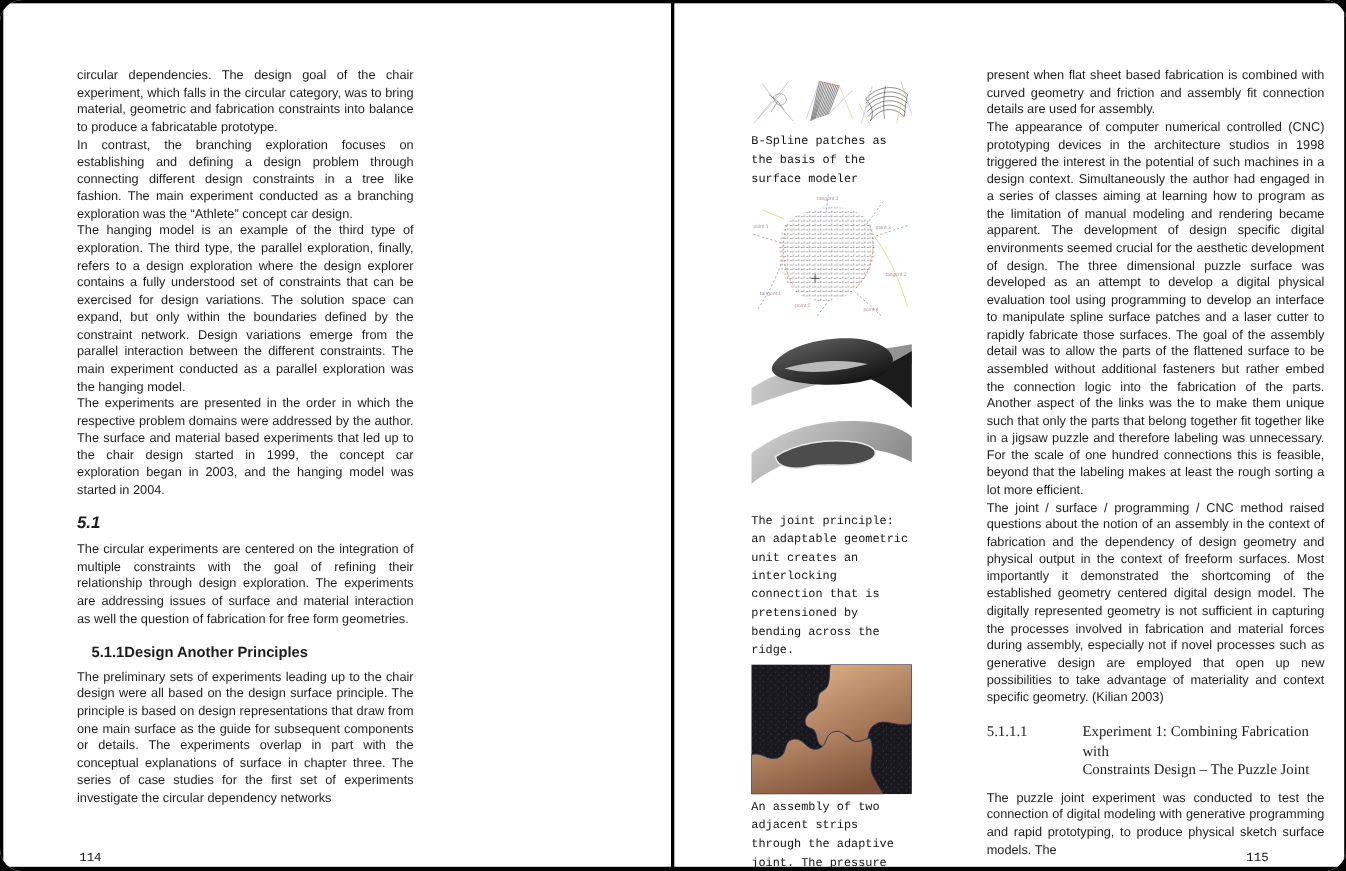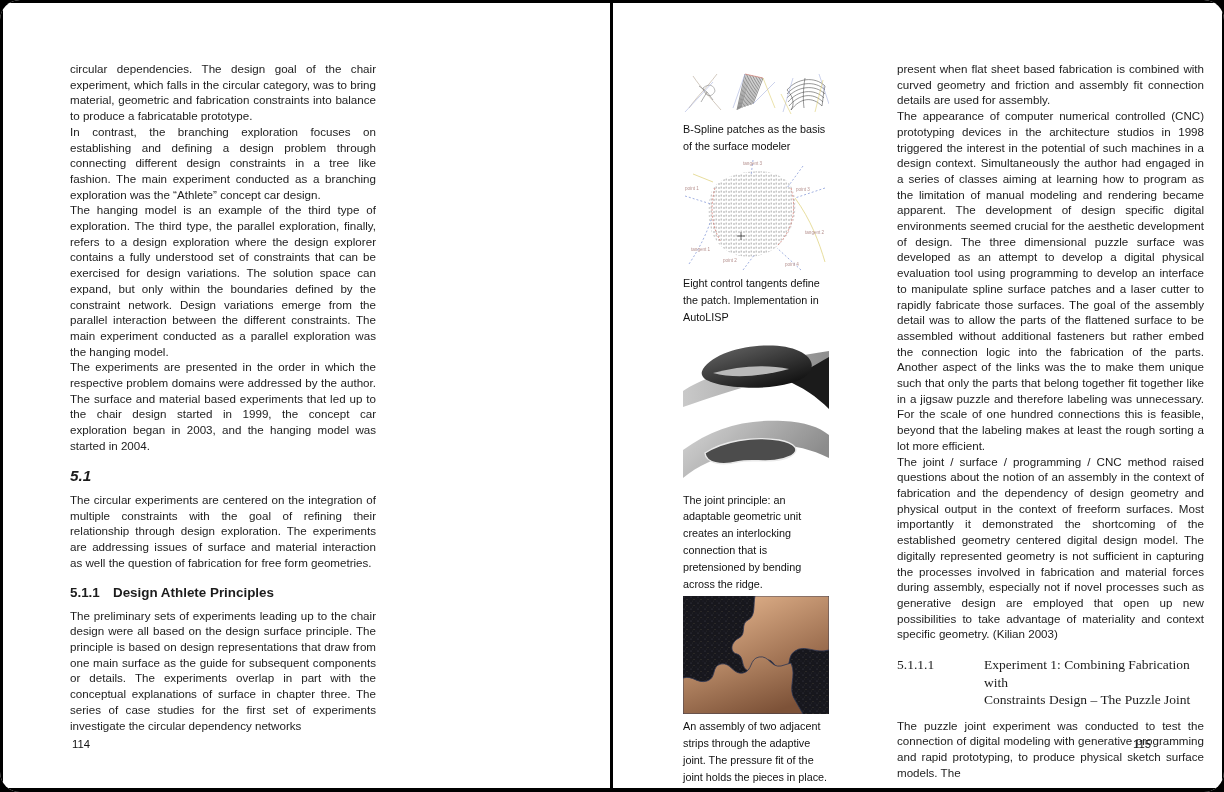--- a/index.html
+++ b/index.html
@@ -13,39 +13,39 @@
   .divider{position:absolute;left:610px;top:0;width:3px;height:792px;background:#000;}
 
   p.body{font-size:11.6px;line-height:15.7px;text-align:justify;margin:0;}
   .ltext{position:absolute;left:70px;top:61px;width:306px;}
   .rtext{position:absolute;left:853px;top:61px;width:307px;margin-left:44px;}
 
   .h51{display:flex;margin:12px 0 7px 0;font-weight:bold;font-style:italic;
        font-size:15.3px;line-height:19.5px;gap:20px;}
   .h51 .hnum{flex:0 0 30px;}
   .h511{display:flex;margin:13px 0 7px 0;font-weight:bold;font-size:13.4px;line-height:17px;}
-  .h511 .hnum{flex:0 0 43px;}
+  .h511 .hnum{flex:0 0 43px;text-align:right;}
   .h5111{display:flex;margin:14px 0 9px 0;font-family:"Liberation Serif",serif;
          font-size:13.5px;line-height:17.5px;font-weight:normal;gap:35px;}
   .h5111 .hnum{flex:0 0 52px;}
 
   .figcol{position:absolute;left:683px;top:64px;width:146px;}
-  .caption{font-size:10.8px;line-height:16.9px;margin:0;text-align:left;color:#111;}
+  .caption{font-size:10.8px;line-height:16.9px;margin:0;text-align:left;color:#111;font-family:Liberation Mono, monospace;}
   .cap1{margin:3px 0 3px 0;}
   .cap2{margin:3px 0 3px 0;}
-  .cap3{margin:6px 0 3px 0;}
+  .cap3{margin:18px 0 3px 0;}
   .cap4{margin:4px 0 0 0;}
   .fig{display:block;margin:0;}
   .fig2{margin-top:2px;}
   .fig3{margin-top:2px;}
   .fig4{margin-top:4px;}
   .fig5{margin-top:2px;}
   .lbl{font-size:4.6px;fill:#b5908e;font-family:"Liberation Sans",sans-serif;}
 
-  .pagenum{position:absolute;top:738px;font-size:11.3px;color:#111;}
+  .pagenum{position:absolute;top:775px;font-size:11.3px;color:#111;font-family:Liberation Mono, monospace;}
   .pagenum-left{left:72px;}
   .pagenum-right{left:1133px;}
 </style>
 </head>
 <body>
 
 <div class="spread">
   <div class="edge edge-top"></div>
   <div class="edge edge-bottom"></div>
   <div class="edge edge-left"></div>
@@ -58,21 +58,21 @@
     <p class="body">The hanging model is an example of the third type of exploration. The third type, the parallel exploration, finally, refers to a design exploration where the design explorer contains a fully understood set of constraints that can be exercised for design variations. The solution space can expand, but only within the boundaries defined by the constraint network. Design variations emerge from the parallel interaction between the different constraints. The main experiment conducted as a parallel exploration was the hanging model.</p>
     <p class="body">The experiments are presented in the order in which the respective problem domains were addressed by the author. The surface and material based experiments that led up to the chair design started in 1999, the concept car exploration began in 2003, and the hanging model was started in 2004.</p>
 
     <div class="h51">
       <span class="hnum">5.1</span>
     </div>
     <p class="body">The circular experiments are centered on the integration of multiple constraints with the goal of refining their relationship through design exploration. The experiments are addressing issues of surface and material interaction as well the question of fabrication for free form geometries.</p>
 
     <div class="h511">
       <span class="hnum">5.1.1</span>
-      <span class="htxt">Design Athlete Principles</span>
+      <span class="htxt">Design Another Principles</span>
     </div>
     <p class="body">The preliminary sets of experiments leading up to the chair design were all based on the design surface principle. The principle is based on design representations that draw from one main surface as the guide for subsequent components or details. The experiments overlap in part with the conceptual explanations of surface in chapter three. The series of case studies for the first set of experiments investigate the circular dependency networks</p>
   </div>
   <div class="pagenum pagenum-left">114</div>
 
   <div class="figcol">
 
     <svg class="fig" width="146" height="54" viewBox="0 0 146 54">
       <g fill="none" stroke-width="0.6">
         <path d="M6,44 C16,30 22,26 34,10" stroke="#b3a494"></path>
@@ -118,21 +118,20 @@
       </g>
       <path d="M54,78 h8 M58,74 v8" stroke="#333" stroke-width="0.7" fill="none"></path>
       <text class="lbl" x="2" y="32">point 1</text>
       <text class="lbl" x="60" y="7">tangent 3</text>
       <text class="lbl" x="113" y="33">point 3</text>
       <text class="lbl" x="122" y="76">tangent 2</text>
       <text class="lbl" x="8" y="93">tangent 1</text>
       <text class="lbl" x="40" y="104">point 2</text>
       <text class="lbl" x="102" y="108">point 4</text>
     </svg>
-    <p class="caption cap2">Eight control tangents define the patch. Implementation in AutoLISP</p>
 
     <svg class="fig fig3" width="146" height="81" viewBox="0 0 146 81">
       <defs>
         <linearGradient id="g1" x1="0" y1="0" x2="1" y2="0">
           <stop offset="0" stop-color="#c9c9c9"></stop>
             <stop offset="1" stop-color="#8e8e8e"></stop>
         </linearGradient>
         <linearGradient id="g2" x1="0" y1="0" x2="0.8" y2="1">
           <stop offset="0" stop-color="#6a6a6a"></stop>
             <stop offset="1" stop-color="#0e0e0e"></stop>

